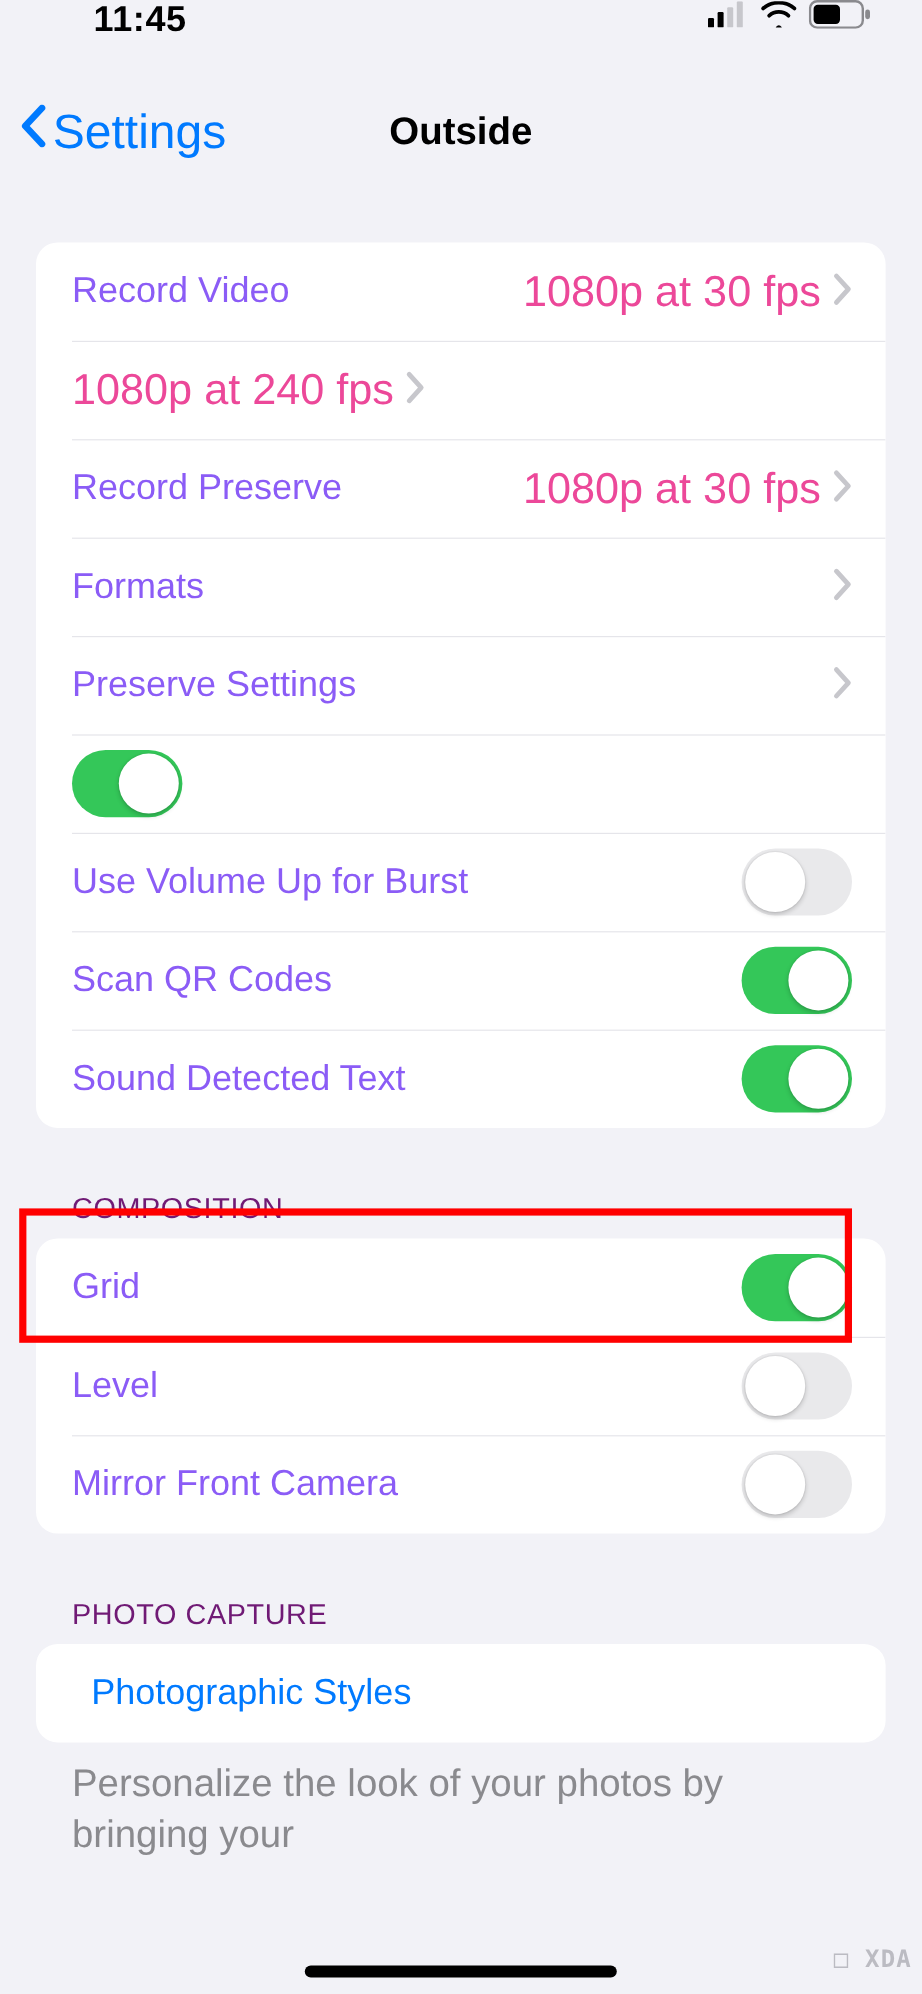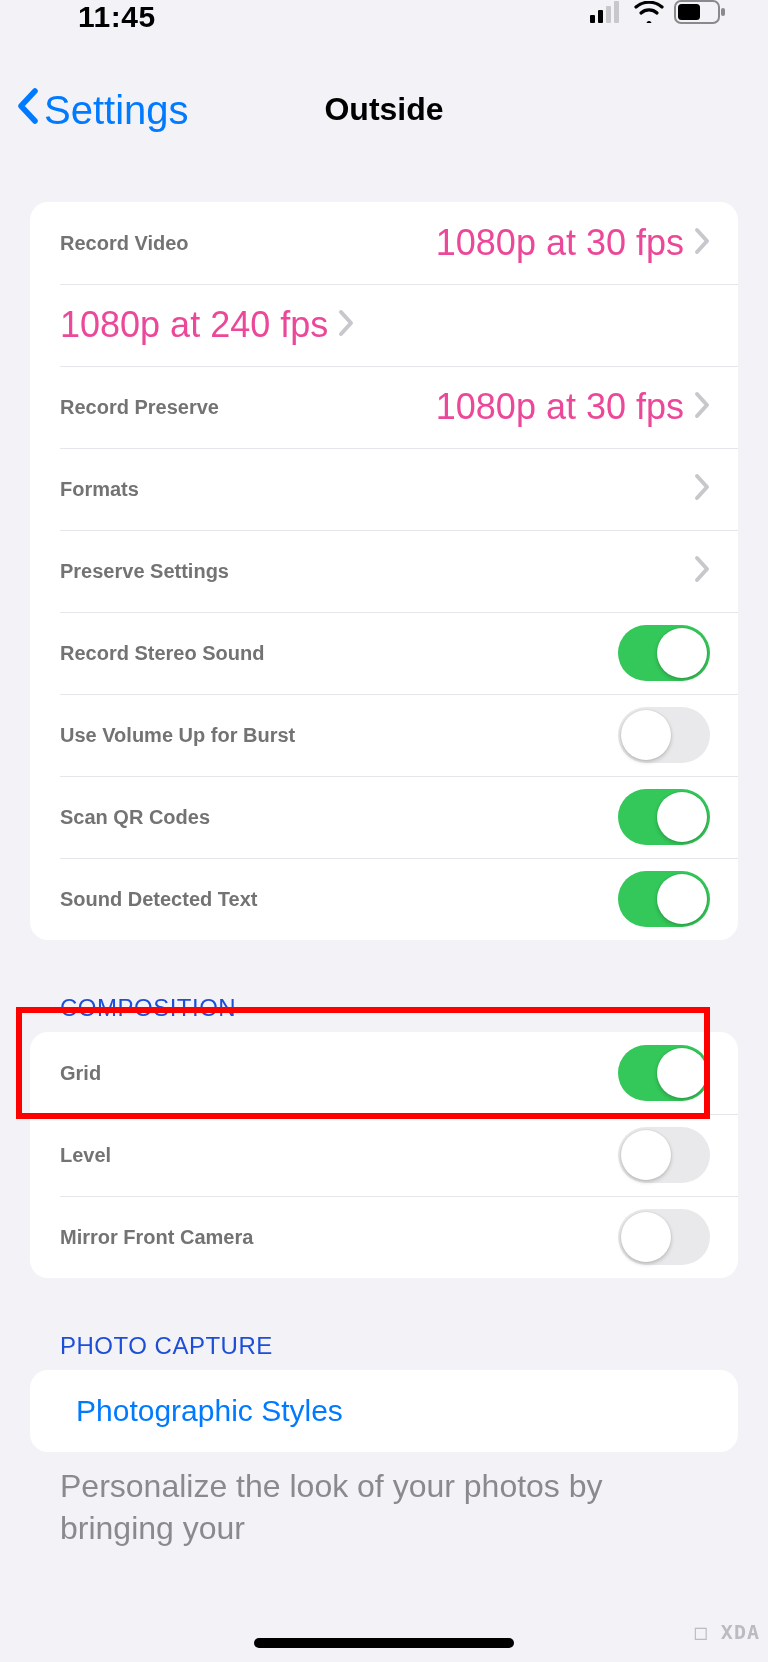--- a/index.html
+++ b/index.html
@@ -52,21 +52,21 @@
     z-index: 1;
   }
   .section-group {
     background: #fff;
     border-radius: 18px;
     margin: 0 30px;
     overflow: hidden;
   }
   .section-header {
     font-size: 24px;
-    color: #1d4ed8;
+    color: #701a75;
     letter-spacing: 0.5px;
     text-transform: uppercase;
     padding: 0 0 10px 60px;
   }
   .row {
     display: flex;
     align-items: center;
     min-height: 82px;
     padding: 0 28px 0 30px;
     position: relative;
@@ -75,23 +75,23 @@
     content: "";
     position: absolute;
     top: 0;
     left: 30px;
     right: 0;
     height: 1px;
     background: #e5e5ea;
   }
   .row-label {
     flex: 1;
-    font-size: 20px;
-    font-weight: 700;
-    color: #737373;
+    font-size: 30px;
+    font-weight: 400;
+    color: #8b5cf6;
   }
   .row-detail {
     font-size: 36px;
     color: #ec4899;
     margin-right: 10px;
   }
   .row-link {
     font-size: 30px;
     color: #007aff;
     margin-left: 16px;
@@ -243,21 +243,20 @@
   <div class="row">
     <div class="row-label">Preserve Settings</div>
     <span class="chevron">
       <svg width="16" height="28" viewBox="0 0 16 28">
           <polyline points="3,3 13,14 3,25" stroke="#c7c7cc" stroke-width="4" fill="none" stroke-linecap="round" stroke-linejoin="round"></polyline>
         </svg>
     </span>
   </div>
 
   <div class="row">
-    <div class="row-label">Record Stereo Sound</div>
     <div class="switch on">
         <div class="knob"></div>
       </div>
   </div>
 
   <div class="row">
     <div class="row-label">Use Volume Up for Burst</div>
     <div class="switch off">
         <div class="knob"></div>
       </div>

